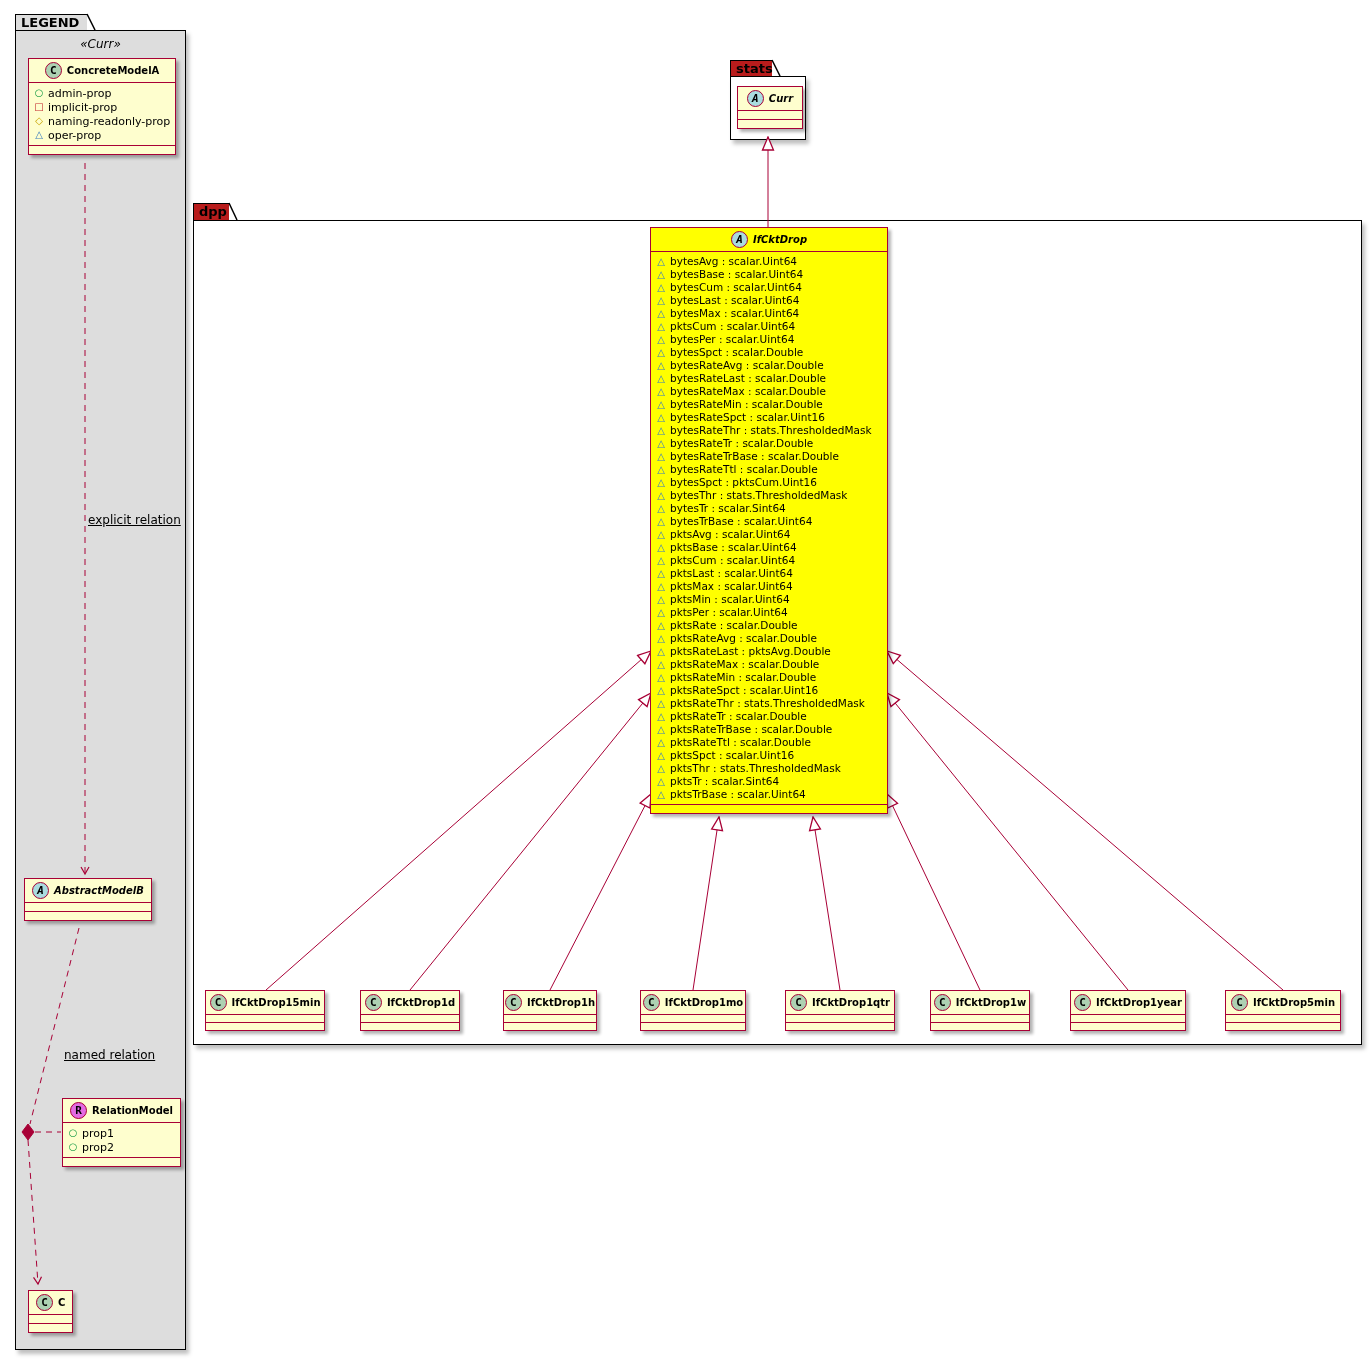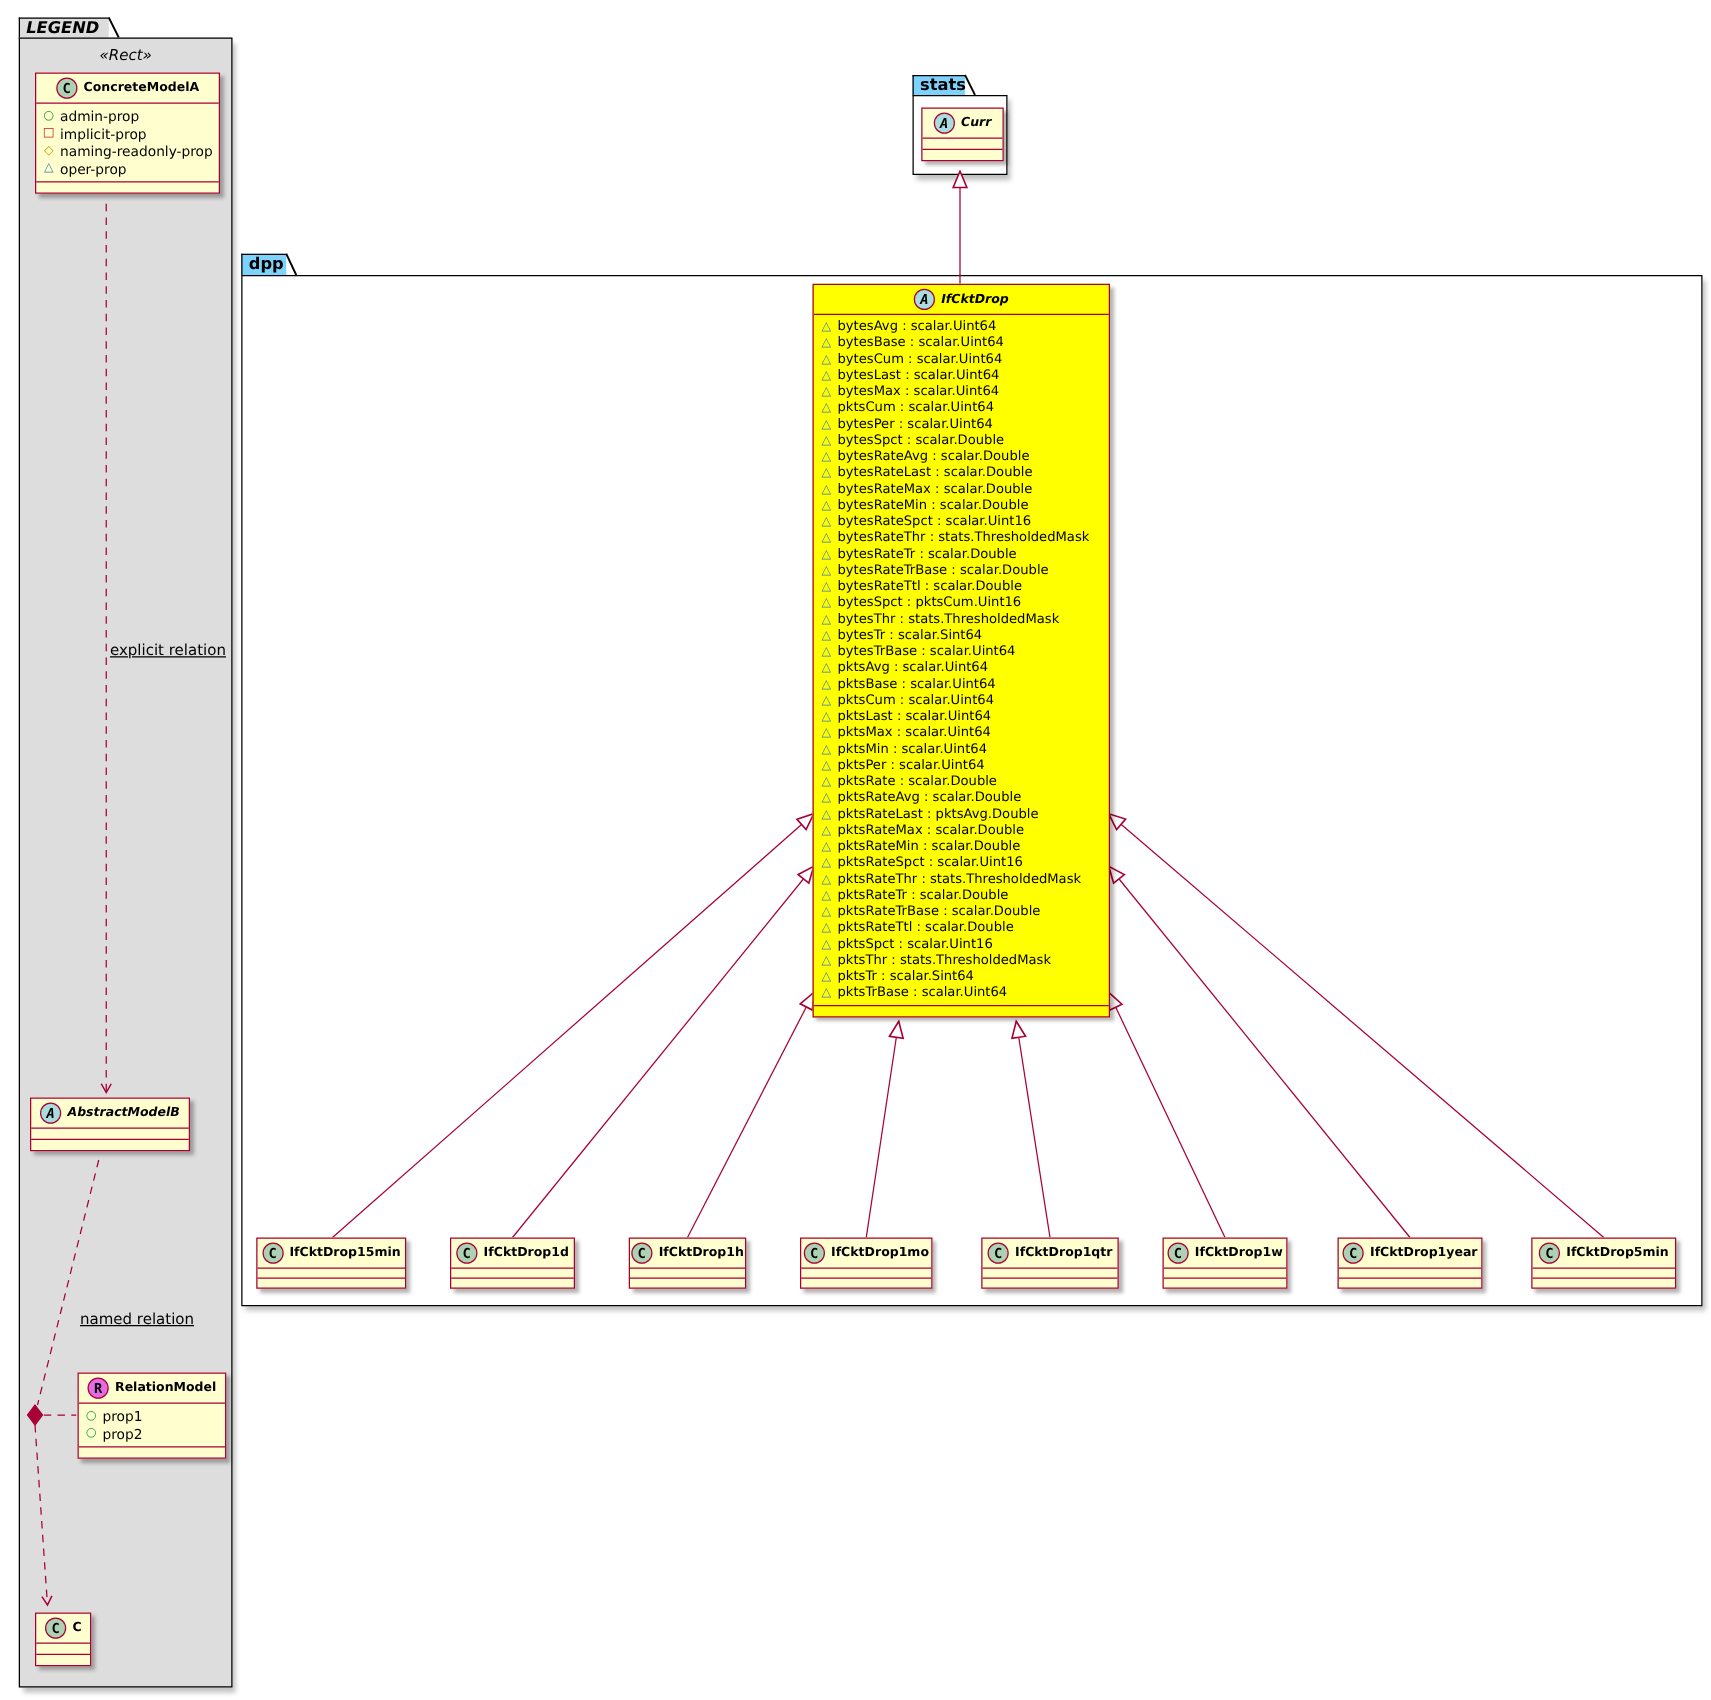--- a/index.html
+++ b/index.html
@@ -3,21 +3,21 @@
 <meta charset="utf-8">
 <style>
   * { margin:0; padding:0; box-sizing:border-box; }
   html,body { background:#ffffff; font-family:"DejaVu Sans", sans-serif; color:#000; }
   #canvas { position:relative; width:1369px; height:1360px; background:#fff; overflow:hidden; }
 
   
   .pkg-body { position:absolute; border:1.5px solid #000; background:#fff;
               box-shadow:3px 4px 4px rgba(0,0,0,0.25); z-index:1; }
   .pkg-tab  { position:absolute; border:1.5px solid #000; border-bottom:none; border-right:none;
-              background:#7dd3fc; z-index:1; font-weight:bold; font-size:13px;
+              background:#b91c1c; z-index:1; font-weight:bold; font-size:13px;
               padding:0 5px; height:17px; line-height:15px; white-space:nowrap; }
   .legend-body, .legend-tab { background:#DDDDDD; }
 
   
   .uml-class { position:absolute; background:#FEFECE; border:1.5px solid #A80036;
                box-shadow:3px 3px 3px rgba(0,0,0,0.3); z-index:3; width:max-content; }
   .highlight { background:#FFFF00; }
   .class-header { display:flex; align-items:center; justify-content:center; gap:5px; padding:3px 7px; }
   .spot { flex:0 0 auto; width:17px; height:17px; border-radius:50%; border:1px solid #A80036;
           text-align:center; line-height:15px; font-size:11px; font-weight:bold;
@@ -43,21 +43,21 @@
   .edge-label { position:absolute; z-index:3; font-size:12px; white-space:nowrap;text-decoration:underline; }
   .stereotype { position:absolute; z-index:3; font-style:italic; font-size:12px; text-align:center; }
 
   #edges { position:absolute; left:0; top:0; z-index:2; pointer-events:none; }
 </style>
 </head>
 <body>
 
 <div id="canvas">
 
-  <div class="pkg-tab legend-tab" style="left:15px; top:14px; width:72px;font-style:italic;">LEGEND</div>
+  <div class="pkg-tab legend-tab" style="left:15px; top:14px; width:72px;">LEGEND</div>
   <div class="pkg-body legend-body" style="left:15px; top:30px; width:171px; height:1320px;"></div>
 
   <div class="pkg-tab" style="left:730px; top:60px; width:42px;">stats</div>
   <div class="pkg-body" style="left:730px; top:76px; width:76px; height:64px;"></div>
 
   <div class="pkg-tab" style="left:193px; top:203px; width:36px;">dpp</div>
   <div class="pkg-body" style="left:193px; top:220px; width:1169px; height:825px;"></div>
 
   <svg id="edges" width="1369" height="1360">
     <defs>
@@ -83,21 +83,21 @@
     <line x1="1128" y1="990" x2="887" y2="693" stroke="#A80036" stroke-width="1" marker-end="url(#tri)"></line>
     <line x1="1283" y1="990" x2="887" y2="651" stroke="#A80036" stroke-width="1" marker-end="url(#tri)"></line>
 
     <line x1="85" y1="163" x2="85" y2="874" stroke="#A80036" stroke-width="1" stroke-dasharray="6 5" marker-end="url(#vee)"></line>
     <line x1="79" y1="928" x2="30" y2="1124" stroke="#A80036" stroke-width="1" stroke-dasharray="6 5"></line>
     <polygon points="28,1124 34,1132 28,1140 22,1132" fill="#A80036" stroke="#A80036"></polygon>
     <line x1="35" y1="1132" x2="61" y2="1132" stroke="#A80036" stroke-width="1" stroke-dasharray="6 5"></line>
     <line x1="28" y1="1140" x2="38" y2="1284" stroke="#A80036" stroke-width="1" stroke-dasharray="6 5" marker-end="url(#vee)"></line>
   </svg>
 
-  <div class="stereotype" style="left:15px; top:37px; width:171px;">«Rect»</div>
+  <div class="stereotype" style="left:15px; top:37px; width:171px;">«Curr»</div>
 
   <div class="uml-class" style="left:28px; top:58px;">
     <div class="class-header">
       <span class="spot">C</span>
       <span class="class-name">ConcreteModelA</span>
     </div>
     <div class="class-fields">
 
         <div class="member-row">
           <span class="vis-icon" style="color: rgb(20, 154, 67);">○</span>

